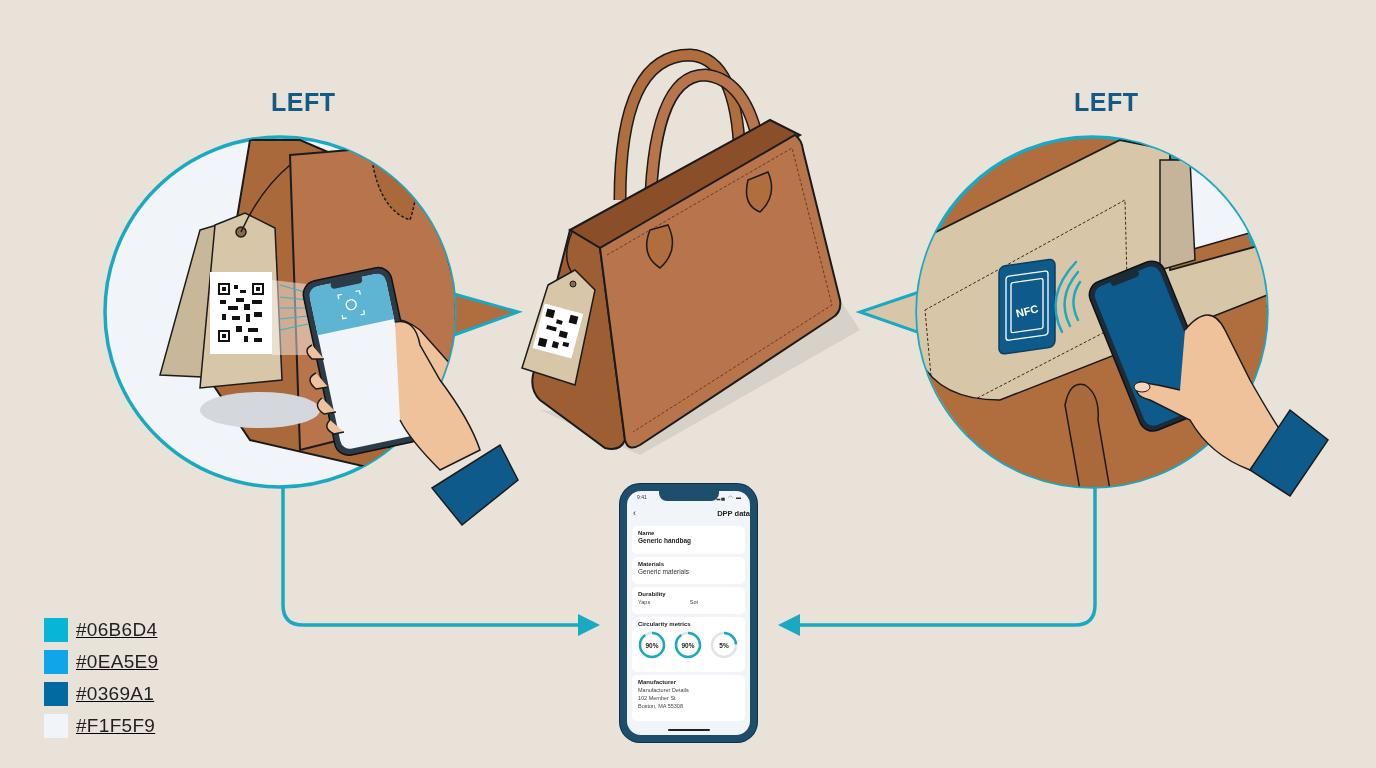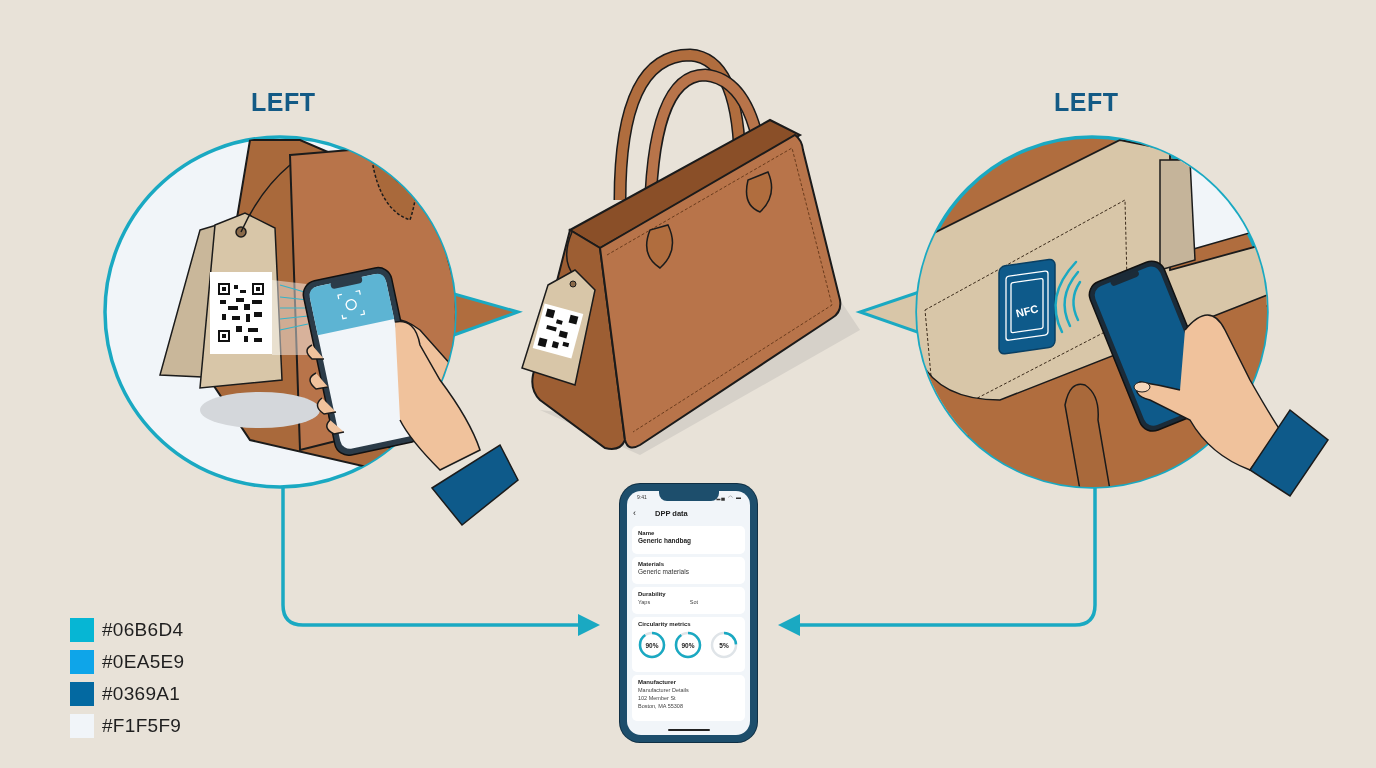--- a/index.html
+++ b/index.html
@@ -2,21 +2,21 @@
 <html><head>
   <meta charset="utf-8">
   <style>
     html, body { margin:0; padding:0; }
     body {
       width:1376px; height:768px; overflow:hidden;
       background:#e8e2d8;
       font-family: "Liberation Sans", sans-serif;
       position:relative;
     }
-    .abs { position:absolute; }
+    .abs { position:absolute;margin-left:20px; }
     .heading {
       font-weight:700; font-size:25px; color:#135a85; letter-spacing:0.5px;
     }
     svg.scene { position:absolute; left:0; top:0; }
     
     .phone {
       position:absolute; left:620px; top:484px; width:137px; height:258px;
       background:#1d4e6c; border-radius:20px; box-shadow: 0 0 0 1px #0f2f44;
     }
     .phone-screen {
@@ -24,36 +24,36 @@
       background:#f1f5f9; border-radius:14px; overflow:hidden;
     }
     .notch {
       position:absolute; left:50%; top:0; width:60px; height:10px;
       transform:translateX(-50%); background:#1d4e6c; border-radius:0 0 8px 8px;
     }
     .status-time { position:absolute; left:10px; top:3px; font-size:5px; color:#333; }
     .status-icons { position:absolute; right:8px; top:3px; font-size:5px; color:#333; letter-spacing:1px;}
     .nav { position:absolute; left:0; right:0; top:16px; height:16px; }
     .nav-back { position:absolute; left:6px; top:1px; font-size:9px; color:#222; }
-    .nav-title { position:absolute; left:0; right:0; text-align:left; top:2px; font-size:7.5px; font-weight:700; color:#222;padding-left:28px; }
+    .nav-title { position:absolute; left:0; right:0; text-align:right; top:2px; font-size:7.5px; font-weight:700; color:#222; }
     .card {
       position:absolute; left:5px; right:5px; background:#ffffff; border-radius:5px;
       padding:4px 6px; box-sizing:border-box;
     }
     .card-label { font-size:6px; font-weight:700; color:#222; }
     .card-value { font-size:6.5px; color:#333; margin-top:1px; }
     .card-value.bold { font-weight:700; color:#222; }
     .card-row { display:flex; justify-content:space-between; width:60px; font-size:5.5px; color:#444; margin-top:2px;}
     .gauges { display:flex; gap:8px; margin-top:4px; }
     .gauge { width:28px; height:28px; position:relative; }
     .gauge span { position:absolute; inset:0; display:flex; align-items:center; justify-content:center; font-size:6.5px; font-weight:700; color:#222; }
     .addr { font-size:5.5px; color:#444; line-height:8px; margin-top:1px;}
     .home-bar { position:absolute; bottom:4px; left:50%; transform:translateX(-50%); width:42px; height:2px; background:#222; border-radius:2px; }
     
-    .legend { position:absolute; left:70px; top:614px; }
+    .legend { position:absolute; left:44px; top:614px;text-decoration:underline; }
     .legend-item { display:flex; align-items:center; height:32px; }
     .swatch { width:24px; height:24px; margin-right:8px; }
     .legend-label { font-size:19px; color:#1f1f1f; letter-spacing:0.3px; }
   </style>
 </head>
 <body>
 
 <div class="abs heading" style="left:251px; top:88px;">LEFT</div>
 <div class="abs heading" style="left:1054px; top:88px;">LEFT</div>
 

